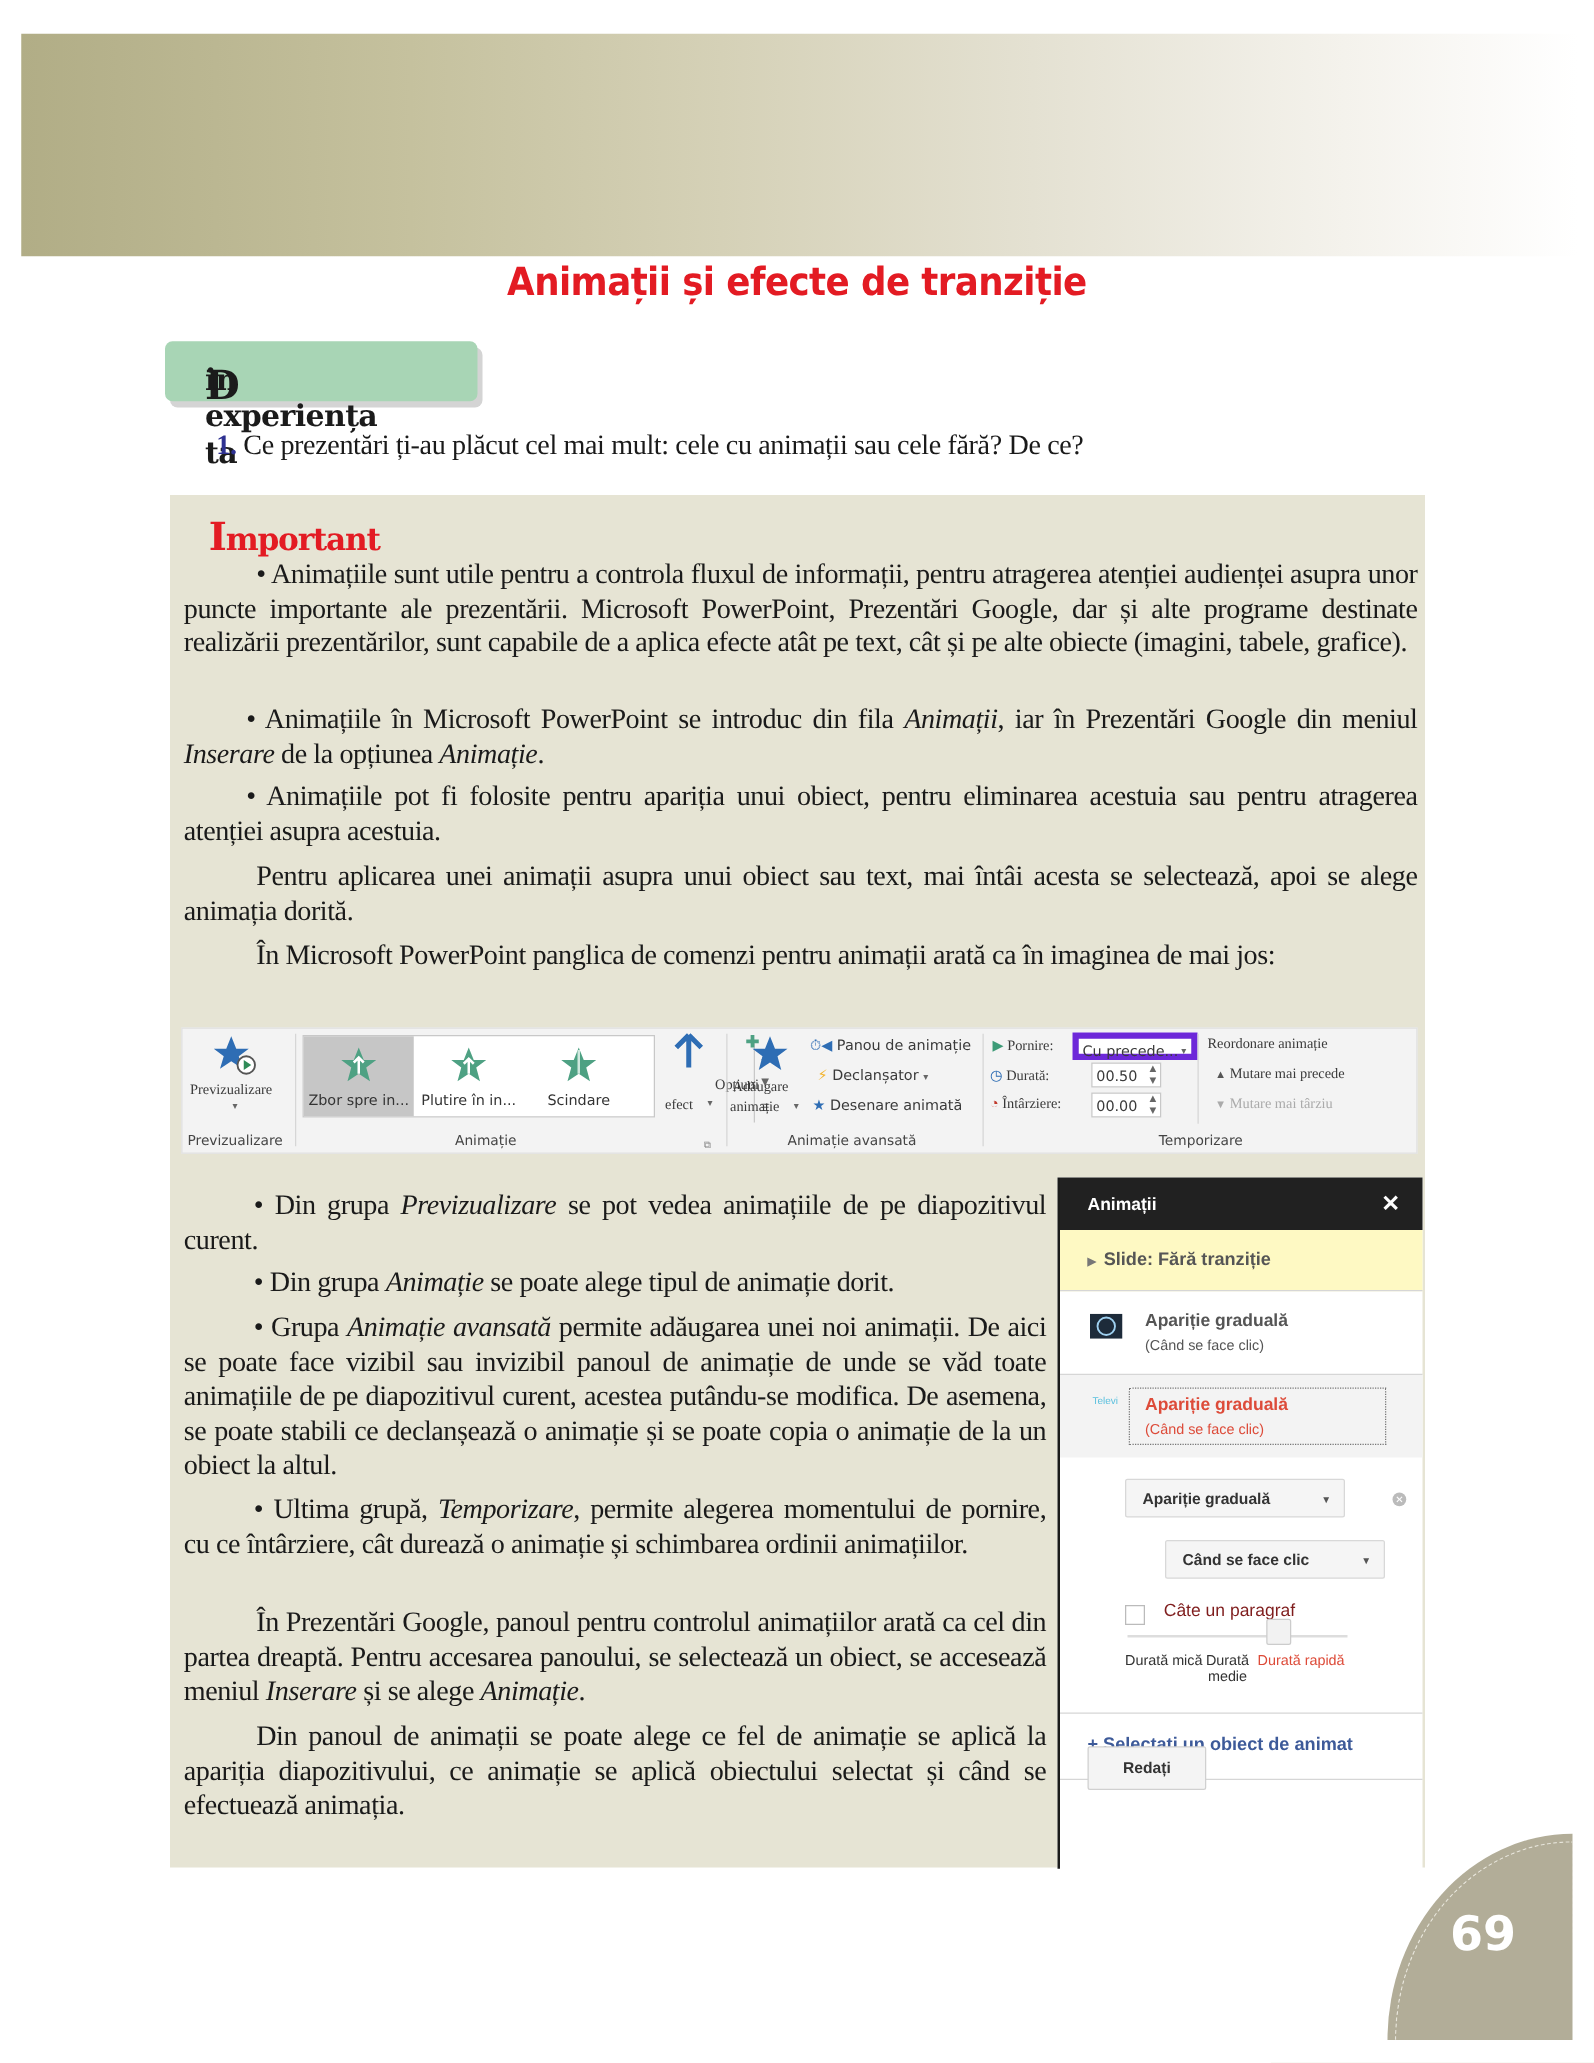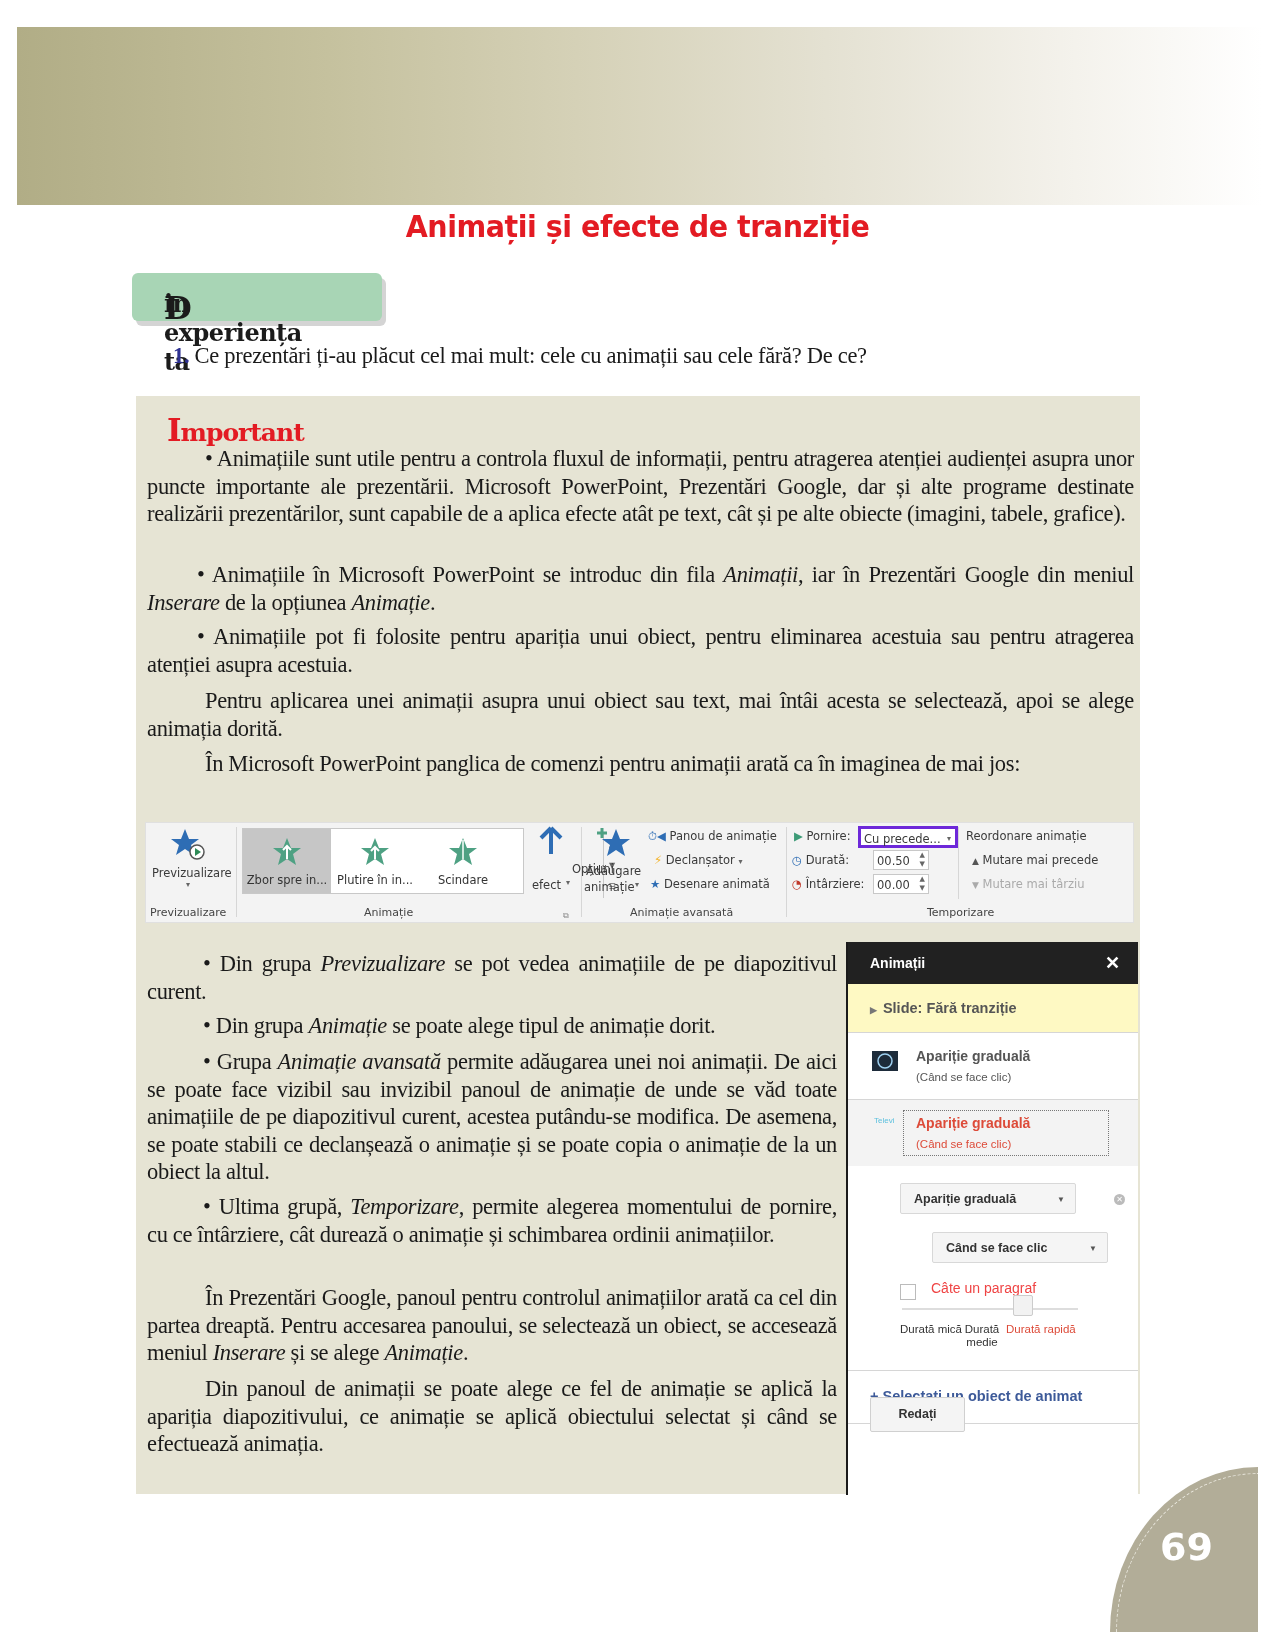--- a/index.html
+++ b/index.html
@@ -26,44 +26,44 @@
   .ribbon{position:absolute;left:145px;top:822px;width:987px;height:99px;background:#f3f3f3;border:1px solid #e0e0e0;font-family:"DejaVu Sans",sans-serif;font-size:11.5px;color:#3a3a3a;}
   .rgroup-label{position:absolute;bottom:3px;font-size:11px;color:#444;}
   .vsep{position:absolute;top:4px;width:1px;height:90px;background:#d6d6d6;}
   .gallery{position:absolute;left:96px;top:5px;width:280px;height:64px;background:#fff;border:1px solid #c8c8c8;}
   .gitem{position:absolute;top:0;width:88px;height:64px;text-align:center;}
   .gitem.sel{background:#c6c6c6;}
   .gitem .lbl{position:absolute;bottom:6px;left:0;width:100%;font-size:11.5px;color:#333;}
   .gitem svg{position:absolute;left:29px;top:8px;}
   .gscroll{position:absolute;left:360px;top:5px;width:16px;height:64px;border-left:1px solid #c8c8c8;}
   .gscroll div{height:21px;text-align:center;font-size:8px;color:#666;line-height:21px;}
-  .rtext{position:absolute;white-space:nowrap;}
+  .rtext{position:absolute;white-space:nowrap;font-family:Liberation Serif, serif;}
   .spin{position:absolute;width:56px;height:20px;background:#fff;border:1px solid #c8c8c8;font-size:11.5px;line-height:20px;padding-left:3px;box-sizing:border-box;}
   .spin .arr{position:absolute;right:3px;top:0;font-size:7px;line-height:9px;color:#666;}
-  .dd{position:absolute;width:100px;height:22px;background:#fff;border:3px solid #6d28d9;font-size:11.5px;line-height:20px;padding-left:3px;box-sizing:border-box;}
+  .dd{position:absolute;width:100px;height:22px;background:#fff;border:5px solid #6d28d9;font-size:11.5px;line-height:20px;padding-left:3px;box-sizing:border-box;}
 
   
   .gpanel{position:absolute;left:846px;top:942px;width:290px;height:553px;background:#fff;border-left:2px solid #1b1b1b;font-family:"Liberation Sans",sans-serif;}
   .gp-head{height:42px;background:#212121;color:#fff;font-weight:bold;font-size:14px;line-height:42px;padding-left:22px;position:relative;}
   .gp-close{position:absolute;right:18px;top:0;font-size:18px;color:#fff;}
   .gp-slide{height:48px;background:#fef9c3;border-bottom:1px solid #d6d6d6;font-weight:bold;font-size:14.5px;color:#555;line-height:48px;padding-left:22px;}
   .gp-slide .tri{font-size:9px;color:#777;margin-right:6px;}
   .gp-item{height:66px;position:relative;border-bottom:1px solid #d6d6d6;}
   .gp-item .t1{position:absolute;left:68px;top:15px;font-weight:bold;font-size:14px;color:#555;}
   .gp-item .t2{position:absolute;left:68px;top:38px;font-size:11.5px;color:#555;}
   .gp-sel{height:66px;position:relative;background:#f3f3f3;}
   .gp-sel .box{position:absolute;left:55px;top:10px;width:204px;height:44px;border:1px dotted #777;}
   .gp-sel .t1{position:absolute;left:68px;top:15px;font-weight:bold;font-size:14px;color:#dd4b39;}
   .gp-sel .t2{position:absolute;left:68px;top:38px;font-size:11.5px;color:#dd4b39;}
   .gp-sel .tag{position:absolute;left:26px;top:16px;font-size:8px;color:#5bc0de;}
   .gp-opts{height:204px;position:relative;border-bottom:1px solid #d6d6d6;}
   .gp-dd{position:absolute;left:52px;width:176px;height:31px;border:1px solid #d8d8d8;background:#f5f5f5;border-radius:2px;font-weight:bold;font-size:12.5px;color:#333;line-height:31px;padding-left:13px;box-sizing:border-box;}
   .gp-dd .car{position:absolute;right:10px;top:0;font-size:8px;color:#555;}
   .gp-chk{position:absolute;left:52px;top:118px;width:14px;height:14px;border:1px solid #bbb;background:#fff;}
-  .gp-chk-l{position:absolute;left:83px;top:114px;font-size:14px;color:#ef4444;}
+  .gp-chk-l{position:absolute;left:83px;top:114px;font-size:14px;color:#7f1d1d;}
   .gp-track{position:absolute;left:54px;top:142px;width:176px;height:2px;background:#ddd;}
   .gp-thumb{position:absolute;left:165px;top:129px;width:18px;height:19px;border:1px solid #ccc;background:#f2f2f2;border-radius:2px;}
   .gp-s1{position:absolute;left:52px;top:157px;font-size:11.5px;color:#333;}
   .gp-s2{position:absolute;left:112px;top:157px;font-size:11.5px;color:#333;width:44px;text-align:center;line-height:13px;}
   .gp-s3{position:absolute;left:158px;top:157px;font-size:11.5px;color:#dd4b39;}
   .gp-x{position:absolute;left:266px;top:28px;width:11px;height:11px;border-radius:50%;background:#bbb;color:#fff;font-size:8px;line-height:11px;text-align:center;}
   .gp-add{height:52px;border-bottom:1px solid #d6d6d6;font-weight:bold;font-size:14.5px;color:#3d5a99;line-height:50px;padding-left:22px;}
   .gp-play{position:absolute;left:22px;top:455px;width:93px;height:33px;border:1px solid #d0d0d0;background:#f4f4f4;border-radius:2px;font-weight:bold;font-size:12.5px;color:#333;text-align:center;line-height:33px;}
   .page-corner{position:absolute;left:1110px;top:1467px;width:148px;height:165px;background:#b2ad98;border-top-left-radius:148px 165px;}
   .page-corner::before{content:"";position:absolute;left:6px;top:6px;right:0;bottom:0;border-top:1px dashed #e8e6dc;border-left:1px dashed #e8e6dc;border-top-left-radius:142px 159px;}

